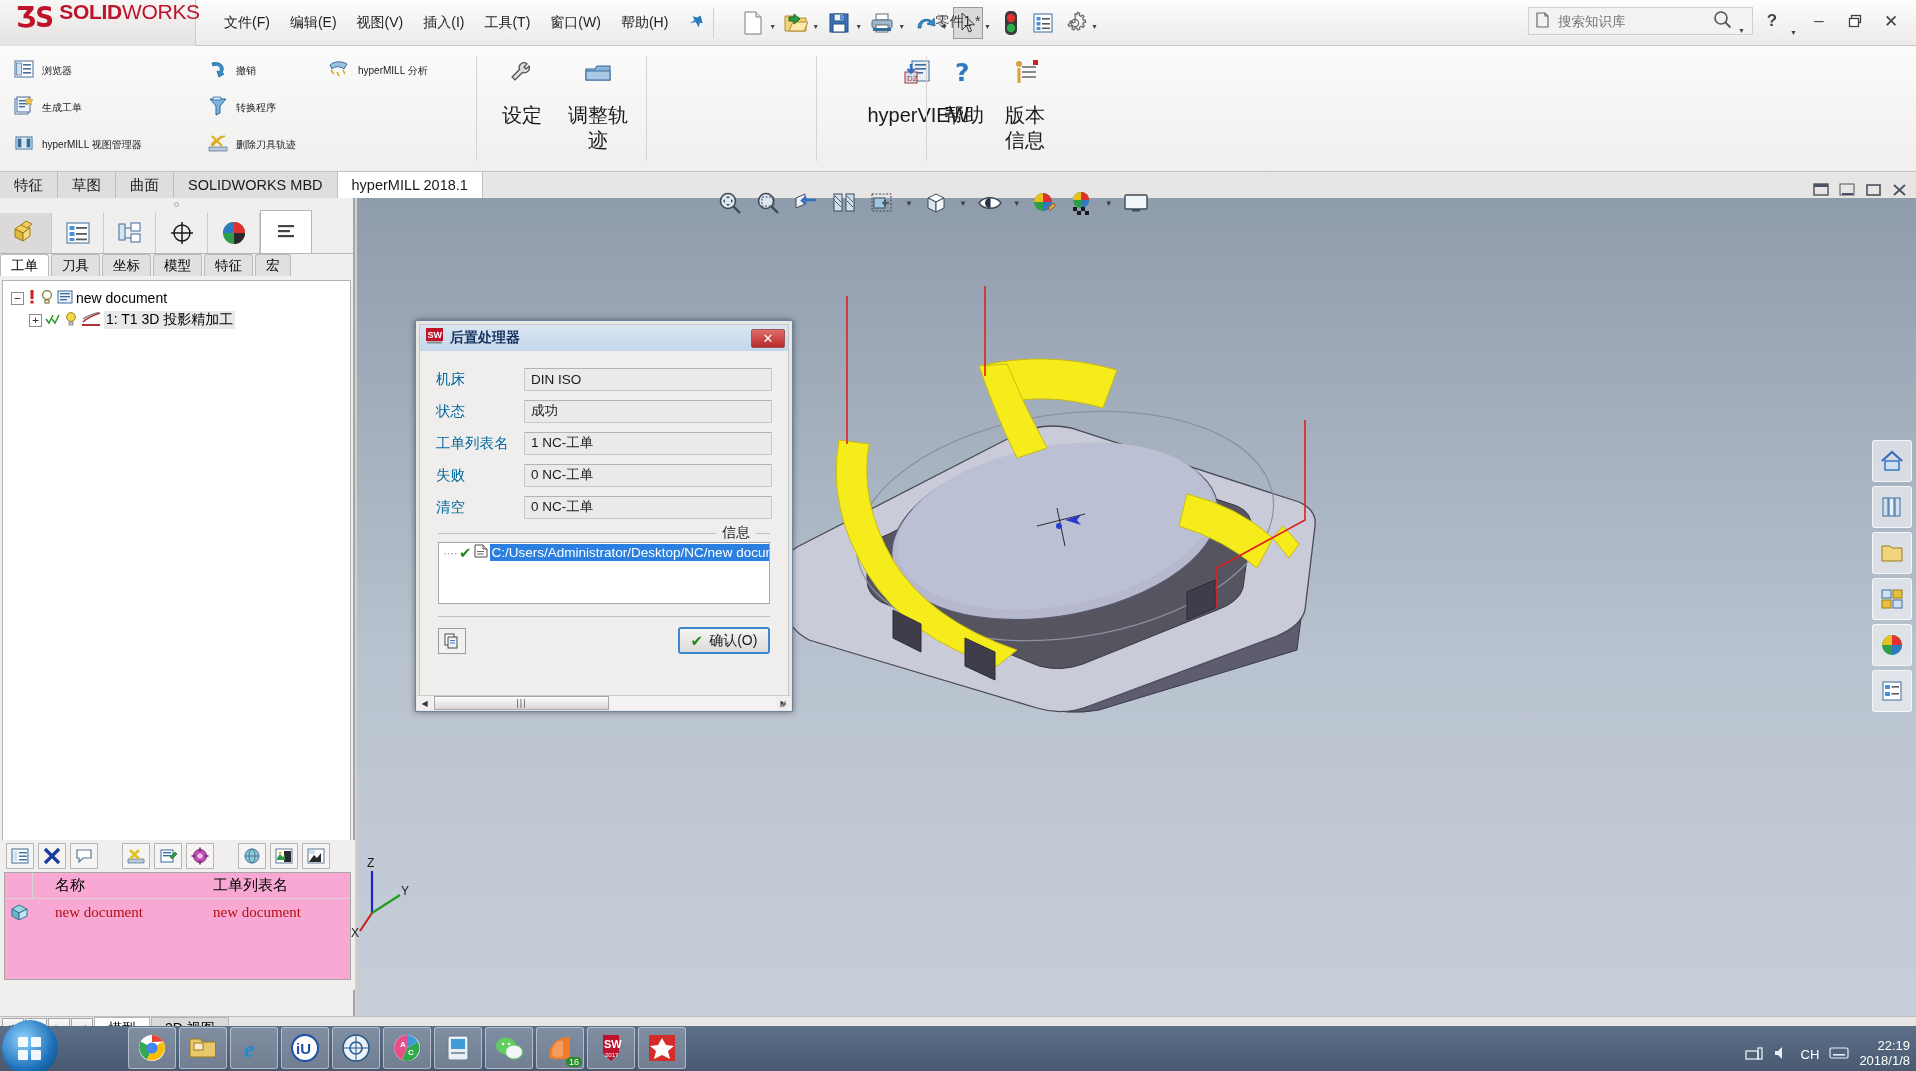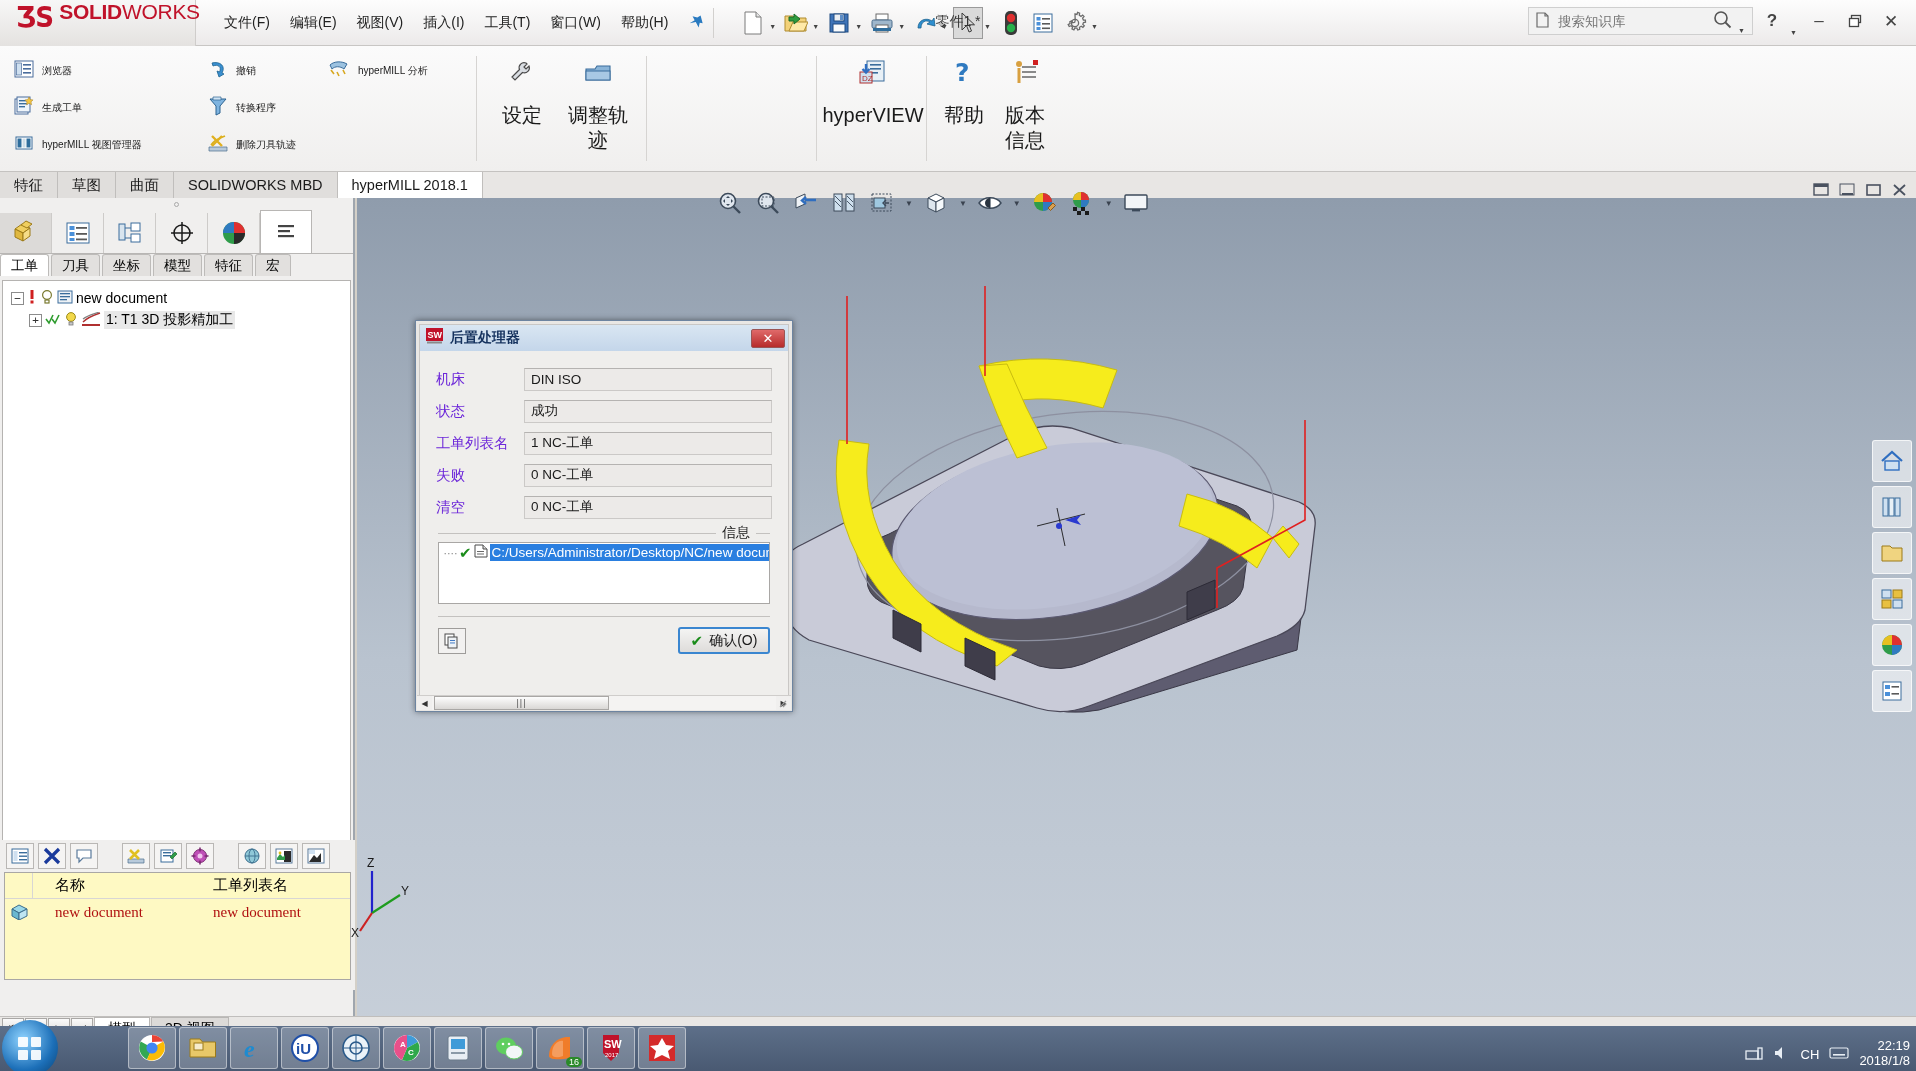--- a/index.html
+++ b/index.html
@@ -101,21 +101,21 @@
   .tnode { display: flex; align-items: center; gap: 3px; font-size: 14px; padding: 2px 0; white-space: nowrap;}
   .tnode .sel { background: #e8e8e8; padding: 0 2px; }
   .expander { width: 13px; height: 13px; border: 1px solid #8c8c8c; background: #fff;
               font-size: 11px; line-height: 11px; text-align: center; color: #333;
               font-family: "DejaVu Sans Mono", monospace; }
   .bottompanel { position: absolute; left: 0; bottom: 33px; width: 355px; height: 150px; background: #f0efee; }
   .bp-tools { height: 32px; display: flex; align-items: center; padding: 0 6px; gap: 4px; }
   .bp-btn { width: 28px; height: 26px; border: 1px solid #b9b7b5; background: #f5f4f3;
             display: flex; align-items: center; justify-content: center; }
   .bp-gap { width: 16px; }
-  .bp-grid { margin: 0 4px; height: 108px; background: #fef9c3; border: 1px solid #a9a7a5; }
+  .bp-grid { margin: 0 4px; height: 108px; background: #f9a8d4; border: 1px solid #a9a7a5; }
   .bp-hdr { display: flex; height: 26px; align-items: center; border-bottom: 1px solid #d8d6d4;
             font-size: 15px; font-family: "Liberation Serif", serif; }
   .bp-row { display: flex; height: 26px; align-items: center; font-size: 15px; color: #b01010;
             font-family: "Liberation Serif", serif; }
 
   
   .viewport { position: absolute; left: 357px; top: 198px; right: 0; bottom: 33px;
               background: linear-gradient(#8f9cac, #b9c3cf 55%, #c7cfd9); }
   .vp-toolbar { position: absolute; left: 560px; top: 182px; height: 42px;
                 display: flex; align-items: center; gap: 2px; }
@@ -134,21 +134,21 @@
             box-shadow: 0 0 6px rgba(0,0,0,0.45); padding: 3px; }
   .dlg-inner { width: 100%; height: 100%; background: #efeeec; border: 1px solid #c9c7c5; }
   .dlg-title { height: 26px; background: linear-gradient(#d9e6f2, #c4d6ea);
                display: flex; align-items: center; padding: 0 3px 0 6px; }
   .dlg-title-txt { font-size: 14px; color: #15325e; margin-left: 7px; font-weight: 600;}
   .dlg-close { margin-left: auto; width: 34px; height: 19px; border: 1px solid #9a5555;
                background: linear-gradient(#e06a6a, #b62b2b); color: #fff; font-size: 13px;
                display: flex; align-items: center; justify-content: center; border-radius: 2px;}
   .dlg-body { padding: 12px 16px 0 16px; }
   .frow { display: flex; align-items: center; height: 32px; }
-  .flabel { width: 88px; font-size: 14.5px; color: #6d28d9; }
+  .flabel { width: 88px; font-size: 14.5px; color: #0369a1; }
   .fval { flex: 1; height: 23px; background: #eceae8; border: 1px solid #cbc9c7;
           border-top-color: #b5b3b1; font-size: 13.5px; color: #1a1a1a;
           display: flex; align-items: center; padding: 0 6px; }
   .fieldset { margin: 10px 2px 0 2px; position: relative; }
   .fs-line { height: 1px; background: #c3c1bf; }
   .fs-legend { position: absolute; right: 14px; top: -9px; background: #efeeec;
                padding: 0 6px; font-size: 14px; color: #1a1a1a; }
   .msgbox { margin: 8px 2px 0 2px; height: 62px; background: #fff; border: 1px solid #a9a7a5; }
   .msg-row { display: flex; align-items: center; height: 19px; font-size: 13.5px; padding-left: 4px; gap: 2px;}
   .msg-sel { background: #2a7fe0; color: #fff; padding: 1px 2px; white-space: nowrap; overflow: hidden;}
@@ -437,21 +437,21 @@
         </span>
         <span class="cap">调整轨迹</span>
       </div>
     </div>
 
     <div class="rib-vsep" style="left:646px;"></div>
 
 
     <div class="rib-vsep" style="left:816px;"></div>
 
-    <div class="rib-col" style="left:826px;">
+    <div class="rib-col" style="left:871px;">
       <div class="rib-big" style="width:94px;">
         <span class="ic">
           <svg width="30" height="30" viewBox="0 0 30 30">
               <rect x="9" y="3" width="17" height="20" fill="#e8f0f6" stroke="#3a6d9c"></rect>
               <rect x="12" y="6" width="11" height="1.6" fill="#3a6d9c"></rect>
               <rect x="12" y="10" width="11" height="1.6" fill="#3a6d9c"></rect>
               <rect x="12" y="14" width="8" height="1.6" fill="#3a6d9c"></rect>
               <rect x="2" y="14" width="12" height="11" fill="#cfe0ee" stroke="#b03030"></rect>
               <path d="M8 6 v8 M4.5 11 l3.5 3.5 3.5-3.5" stroke="#2f6ec0" stroke-width="2.4" fill="none"></path>
               <text x="4" y="23" font-size="8" fill="#b03030">DZ</text>

